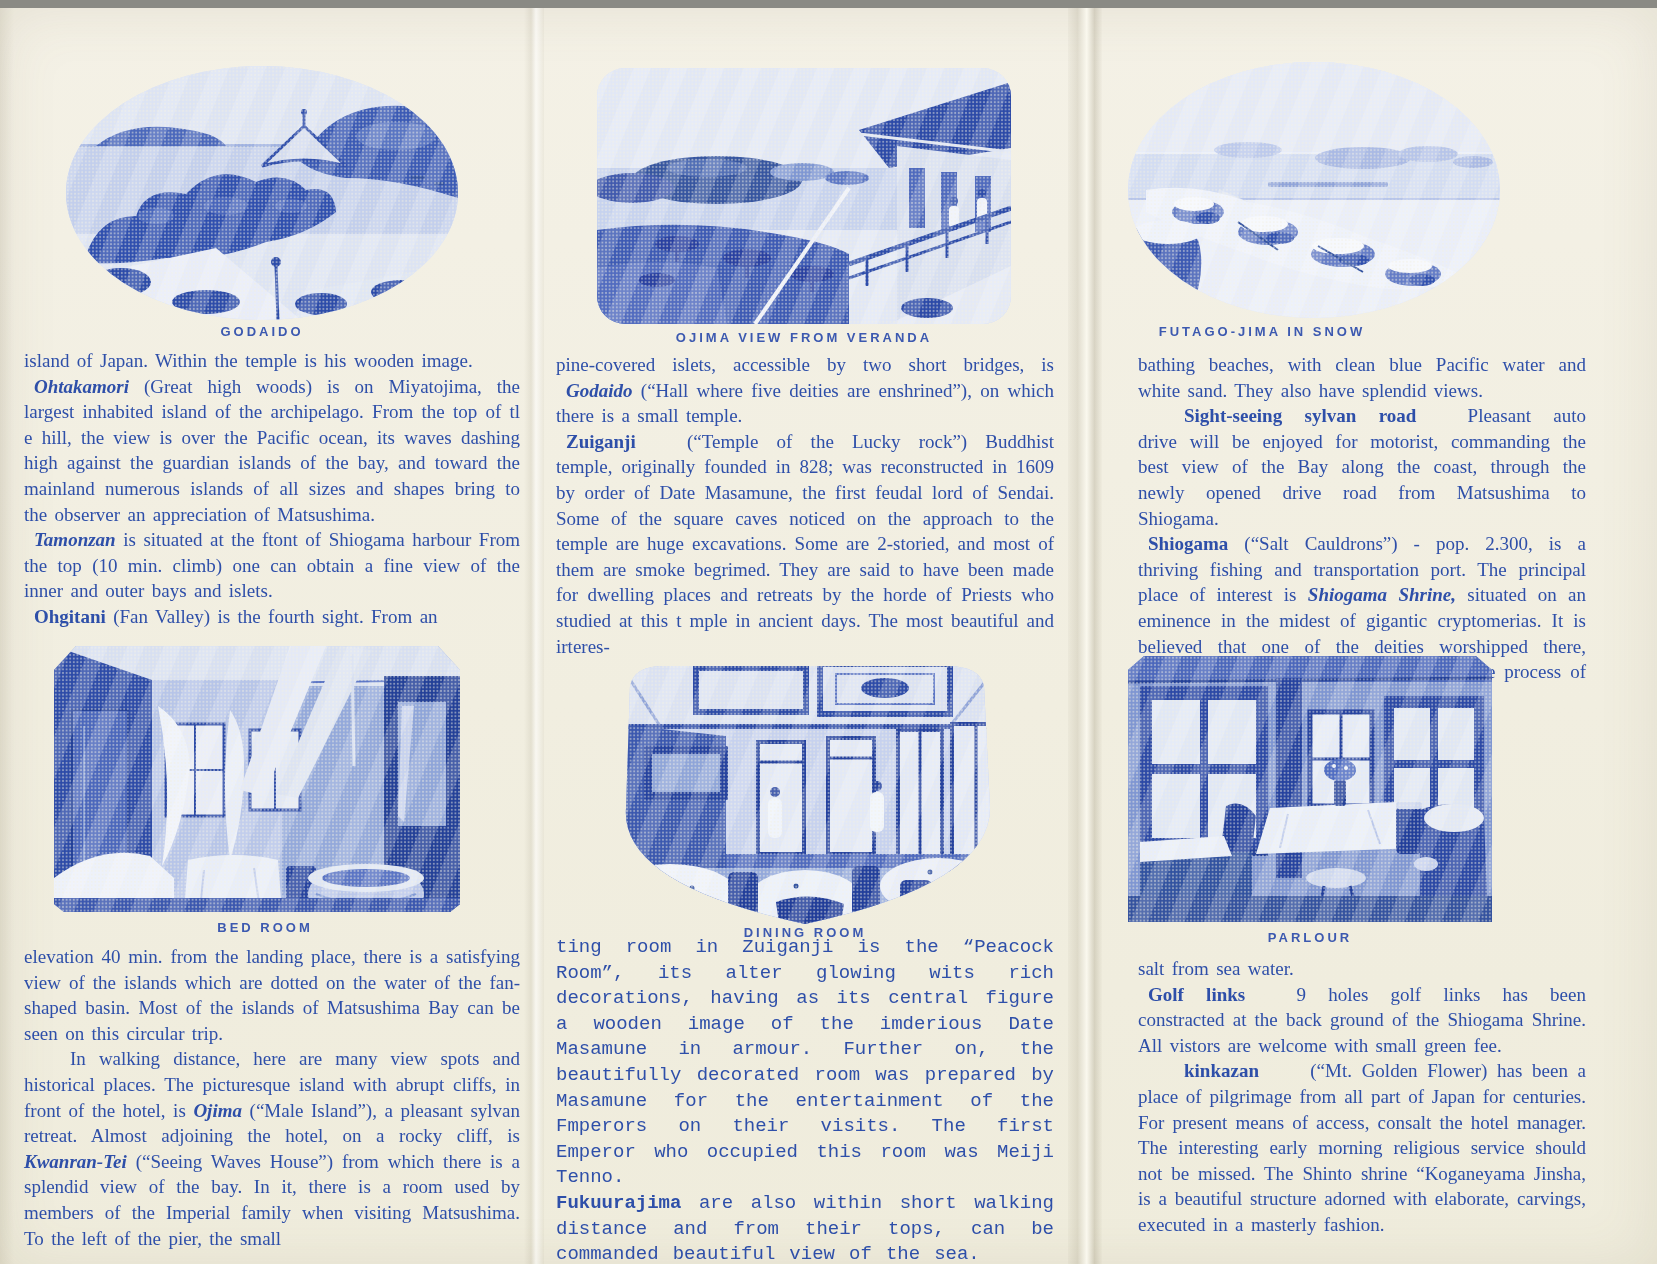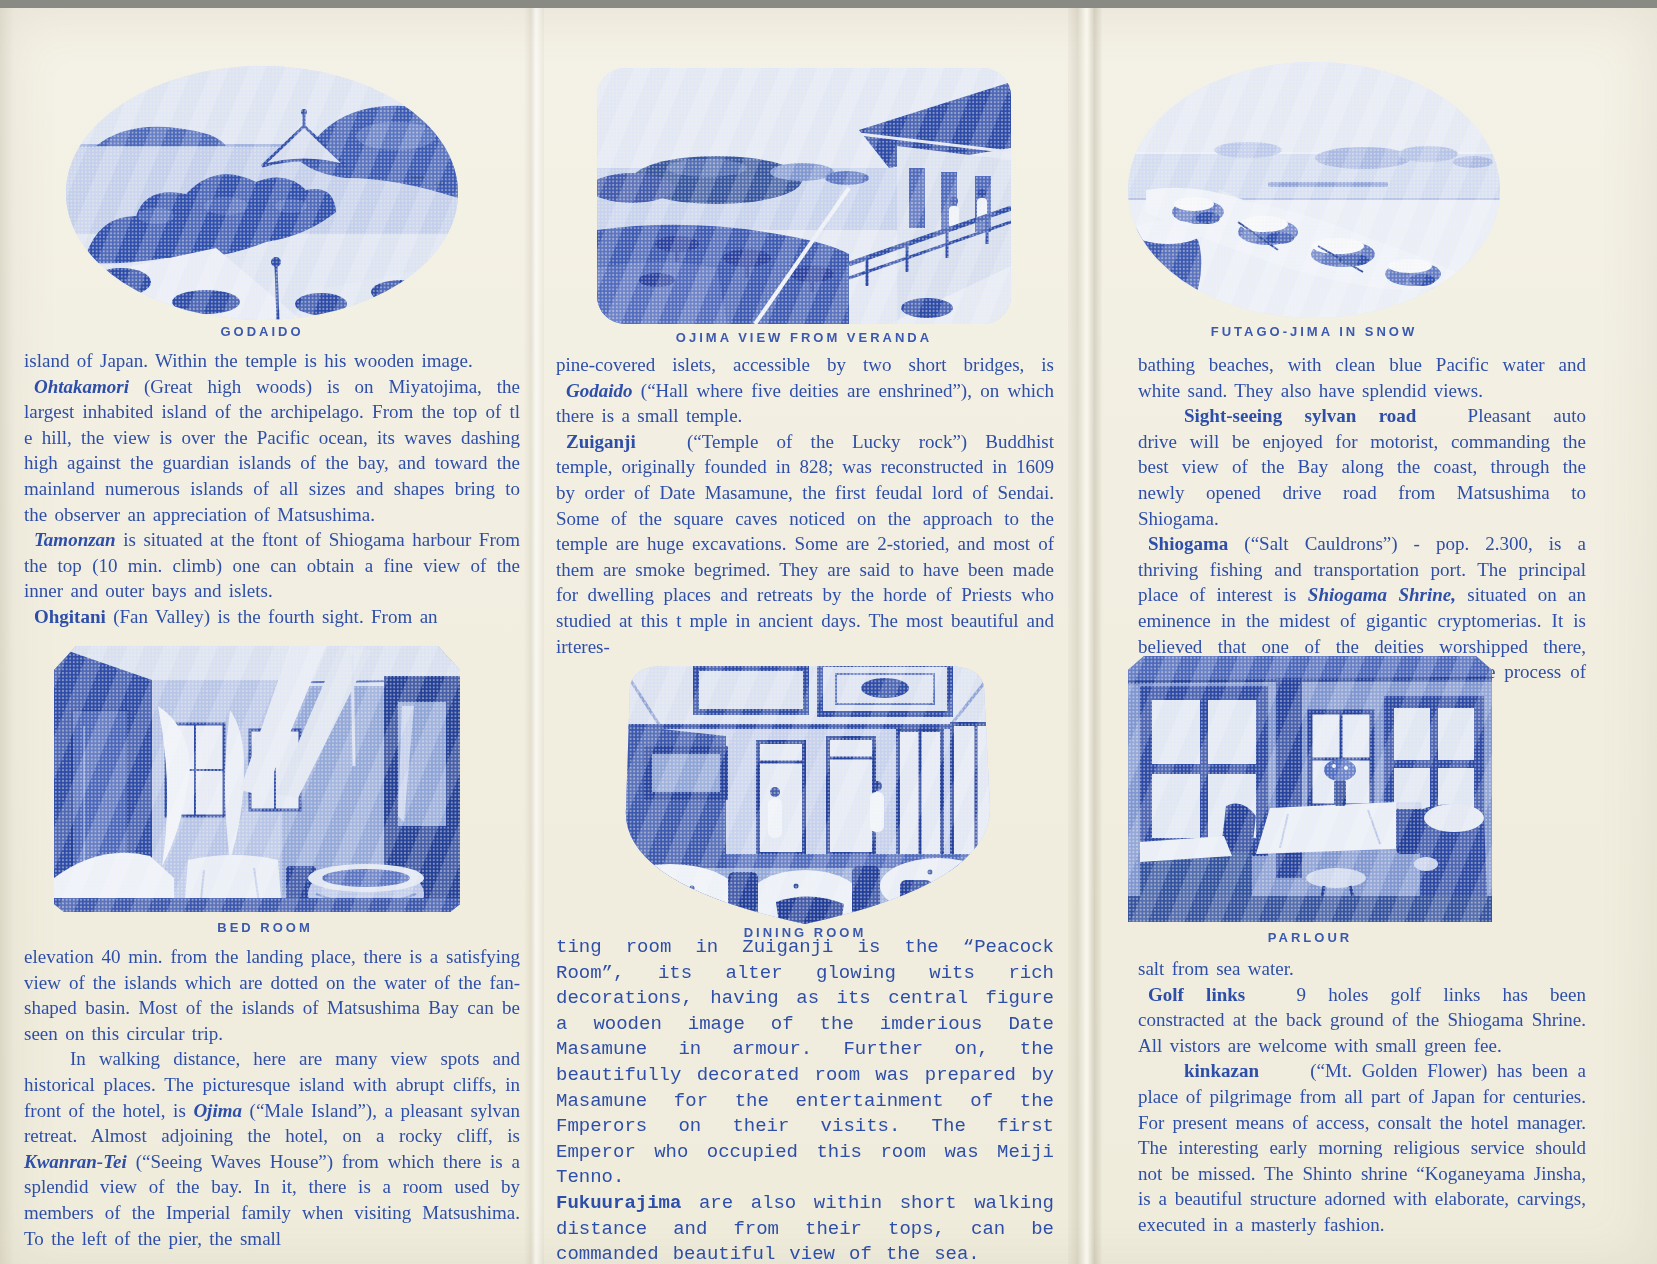--- a/index.html
+++ b/index.html
@@ -291,21 +291,21 @@
         </g>
         <line x1="110" y1="160" x2="150" y2="188" stroke="#31519f" stroke-width="2"></line>
         <line x1="190" y1="184" x2="235" y2="210" stroke="#31519f" stroke-width="2"></line>
         <path d="M0,170 Q40,150 70,178 Q80,210 60,256 L0,256 Z" fill="#3b58b2"></path>
         <ellipse cx="40" cy="170" rx="34" ry="12" fill="#eef2fb"></ellipse>
         <path d="M250,256 Q300,236 360,248 L372,256 Z" fill="#35539f"></path>
         <rect width="372" height="256" fill="url(#pdots)"></rect>
         <rect width="372" height="256" fill="url(#pstreak)"></rect>
       </svg>
     </figure>
-    <div class="caption" style="left:1128px;top:316px;width:372px;">FUTAGO-JIMA IN SNOW</div>
+    <div class="caption" style="left:1076px;top:316px;width:372px;">FUTAGO-JIMA IN SNOW</div>
 
     <div class="textblock" style="left:1138px;top:344px;width:448px;">
         <p class="para ind0"><span>bathing beaches, with clean blue Pacific water and white sand. They also have splendid views.</span></p>
         <p class="para ind2"><span class="b">Sight-seeing sylvan road</span><span class="gap">Pleasant auto drive will be enjoyed for motorist, commanding the best view of the Bay along the coast, through the newly opened drive road from Matsushima to Shiogama.</span></p>
         <p class="para ind1"><span class="b">Shiogama</span><span> (“Salt Cauldrons”) - pop. 2.300, is a thriving fishing and transportation port. The principal place of interest is </span><span class="bi">Shiogama Shrine,</span><span> situated on an eminence in the midest of gigantic cryptomerias. It is believed that one of the deities worshipped there, Funato-no-Kami, taught the local people the process of obtaining</span></p>
       </div>
 
     <figure class="photo cut-rect-sm" style="left:1128px;top:648px;width:364px;height:266px;">
       <svg viewBox="0 0 364 266">
         <rect width="364" height="266" fill="#7e95d1"></rect>

